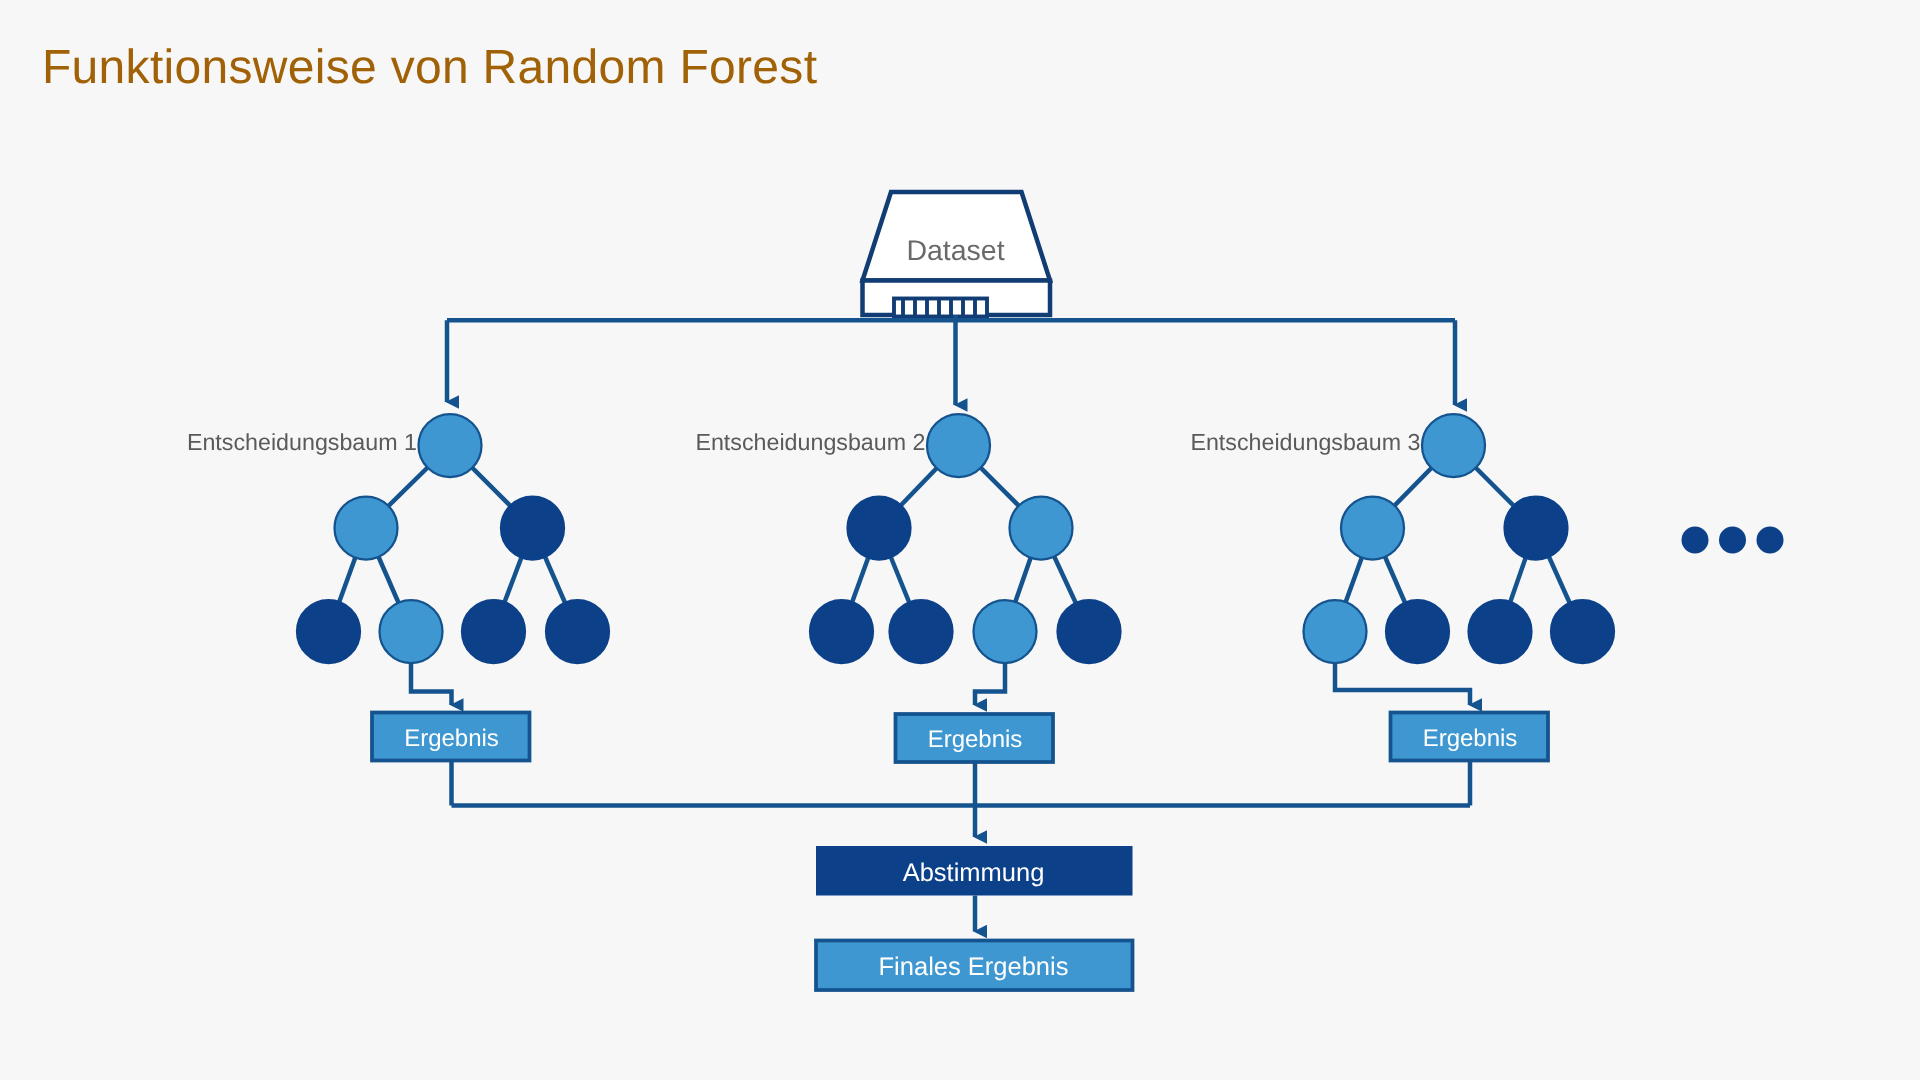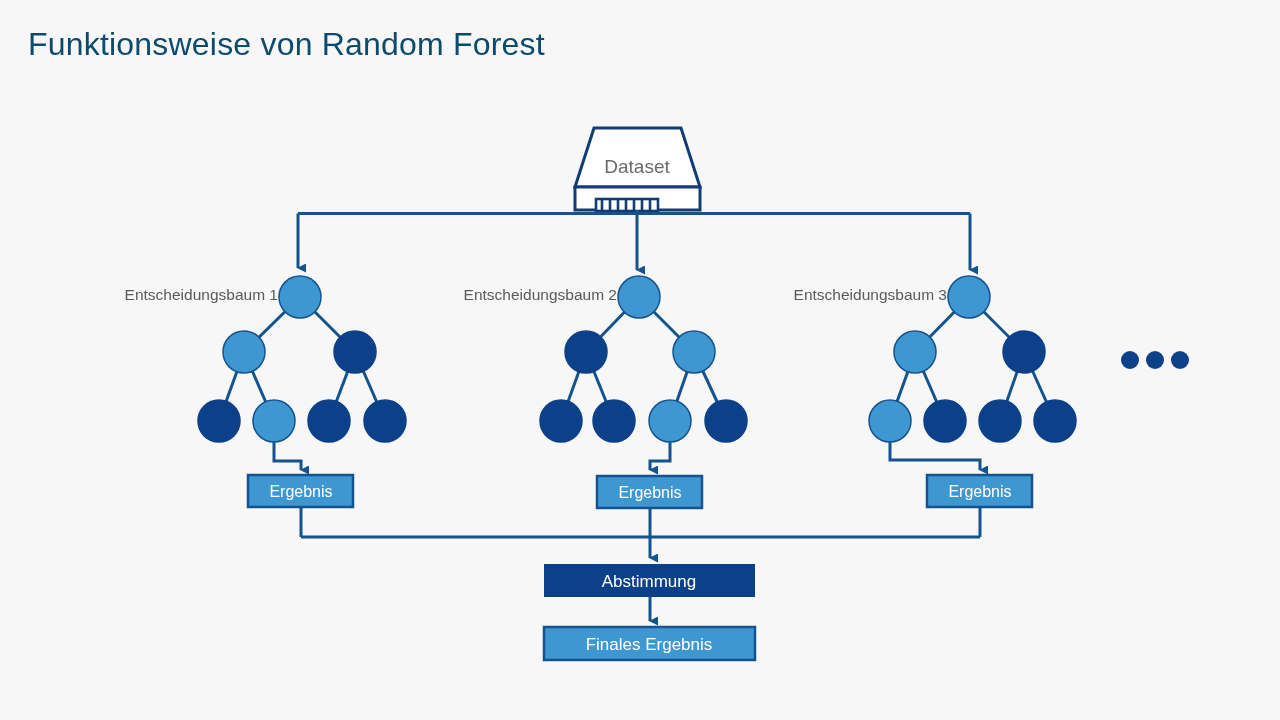--- a/index.html
+++ b/index.html
@@ -20,21 +20,21 @@
     width: 1280px;
     height: 720px;
     background: #F7F7F7;
   }
   #page-title {
     position: absolute;
     left: 28px;
     top: 26px;
     font-size: 32px;
     font-weight: 400;
-    color: #0c4a6e;
+    color: #a16207;
     letter-spacing: 0.2px;
     white-space: nowrap;
   }
   svg#diagram {
     position: absolute;
     left: 0;
     top: 0;
     width: 1280px;
     height: 720px;
   }

